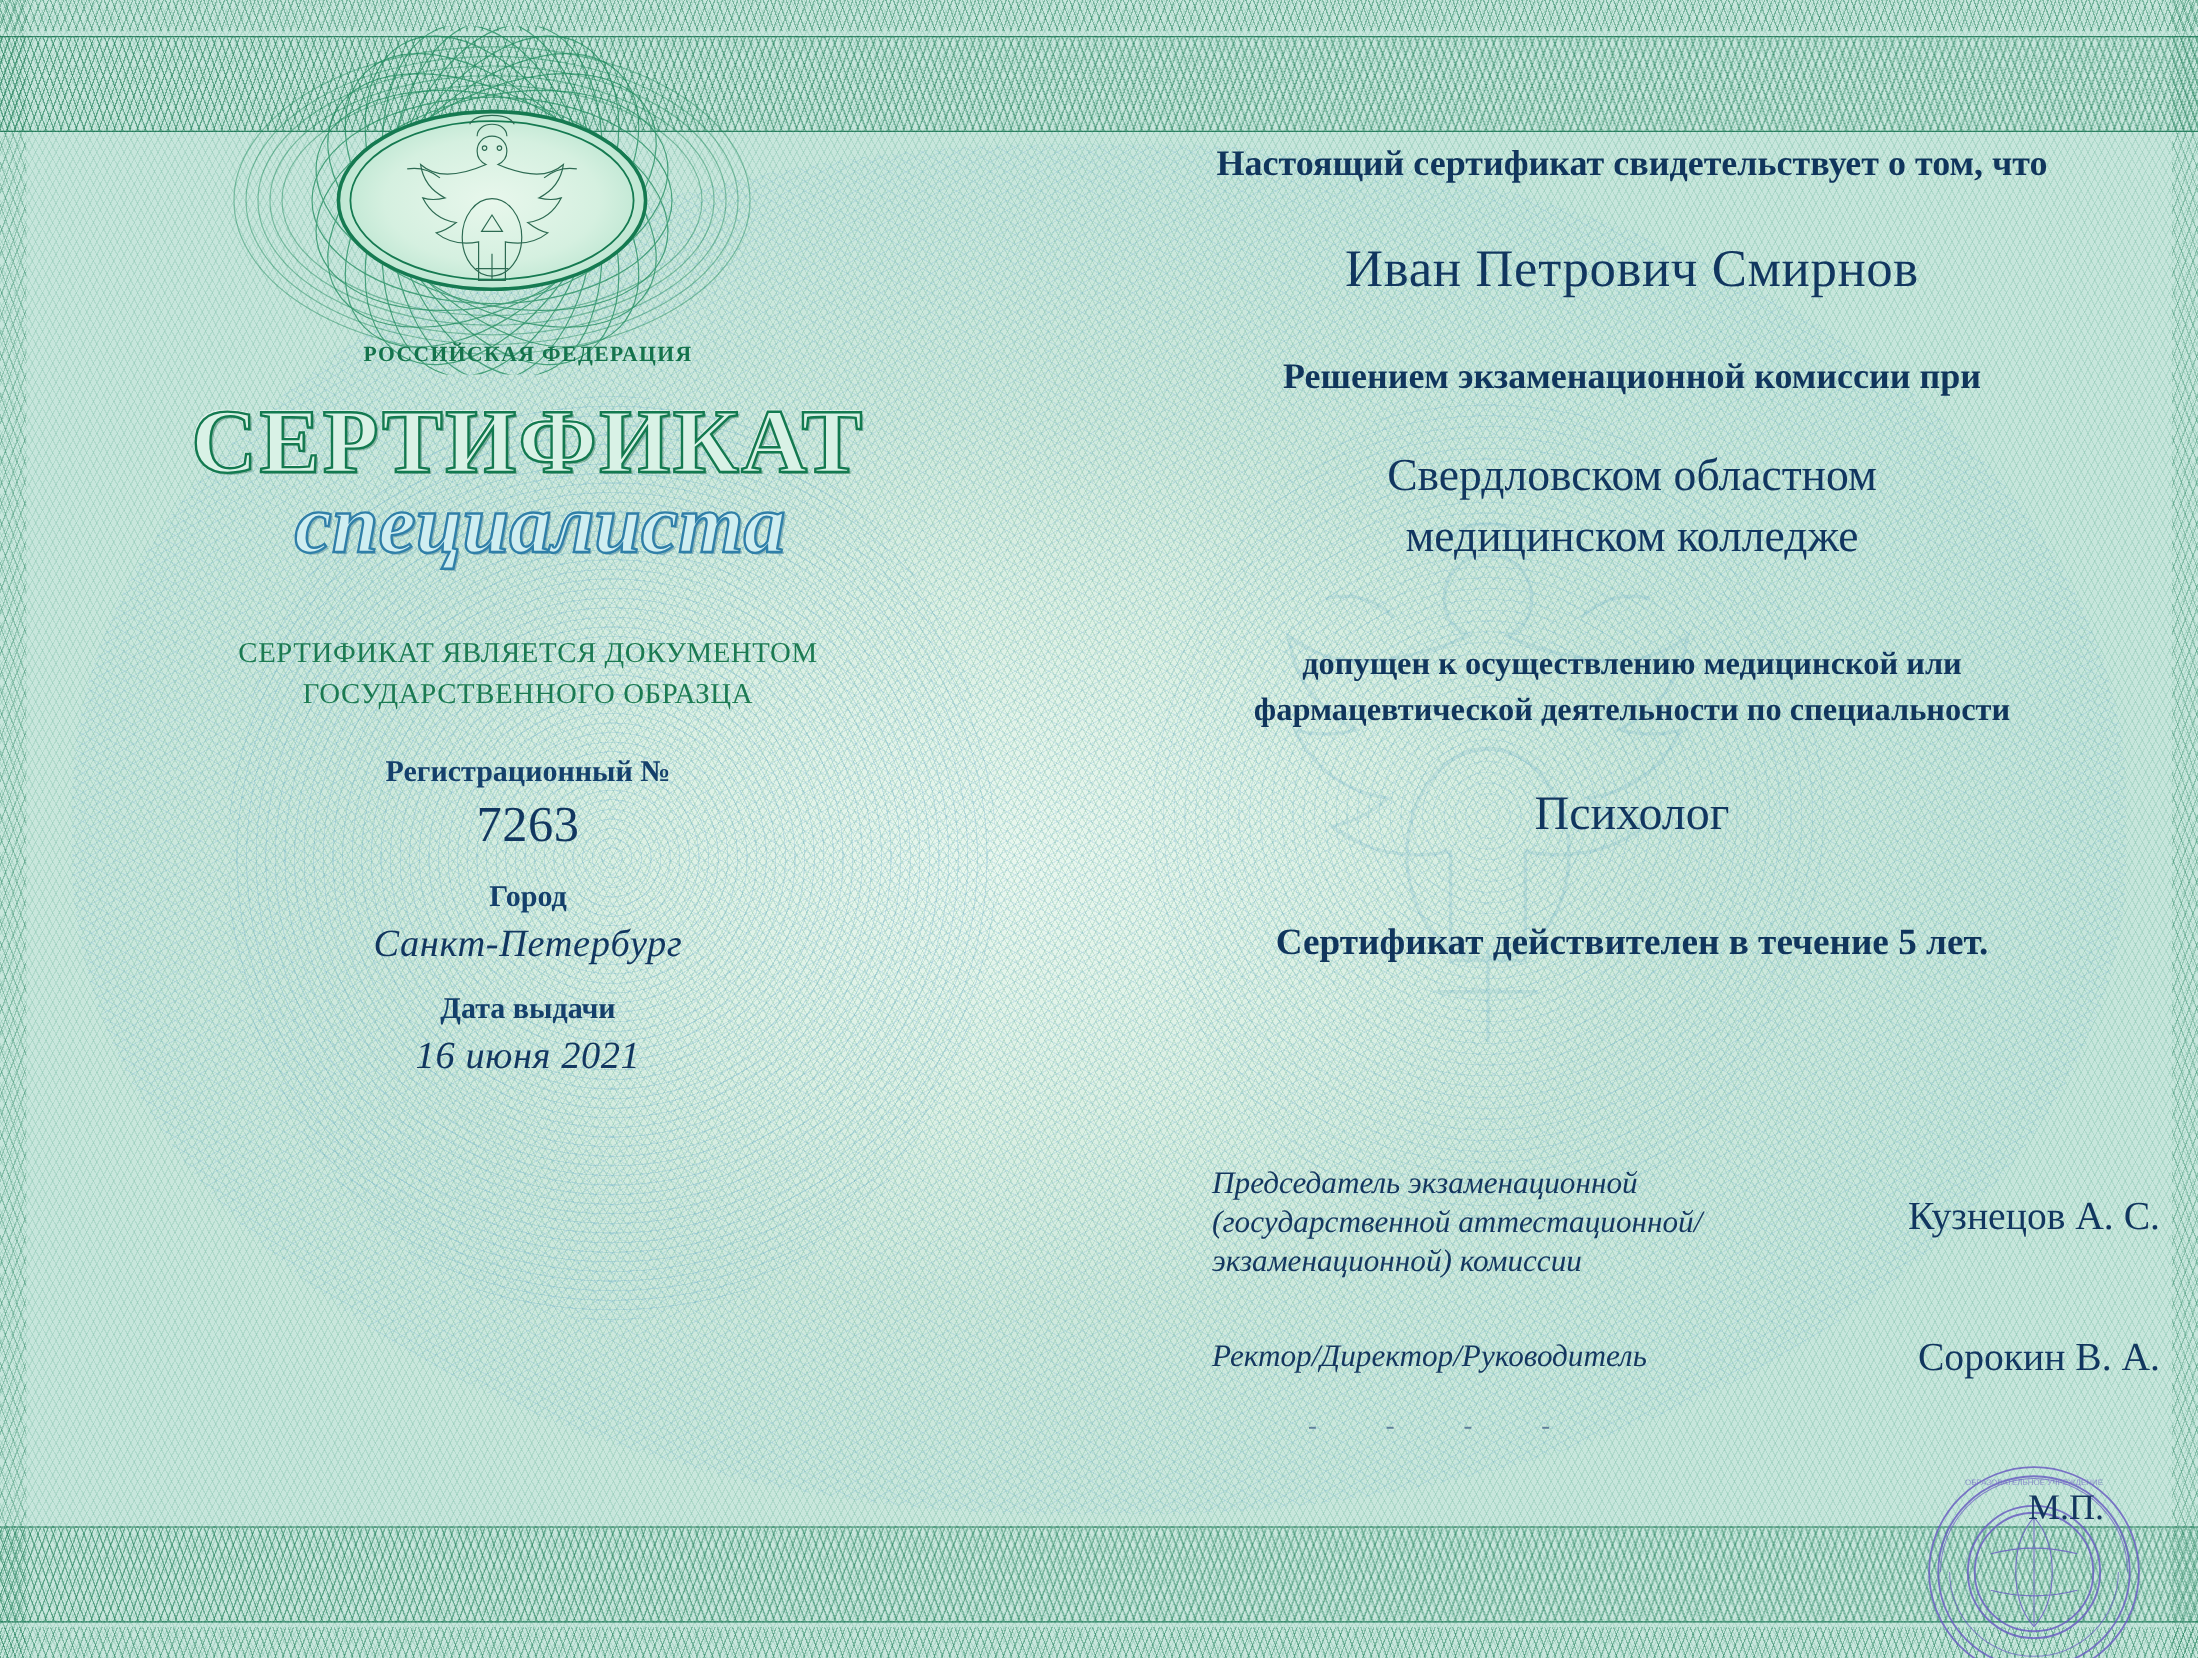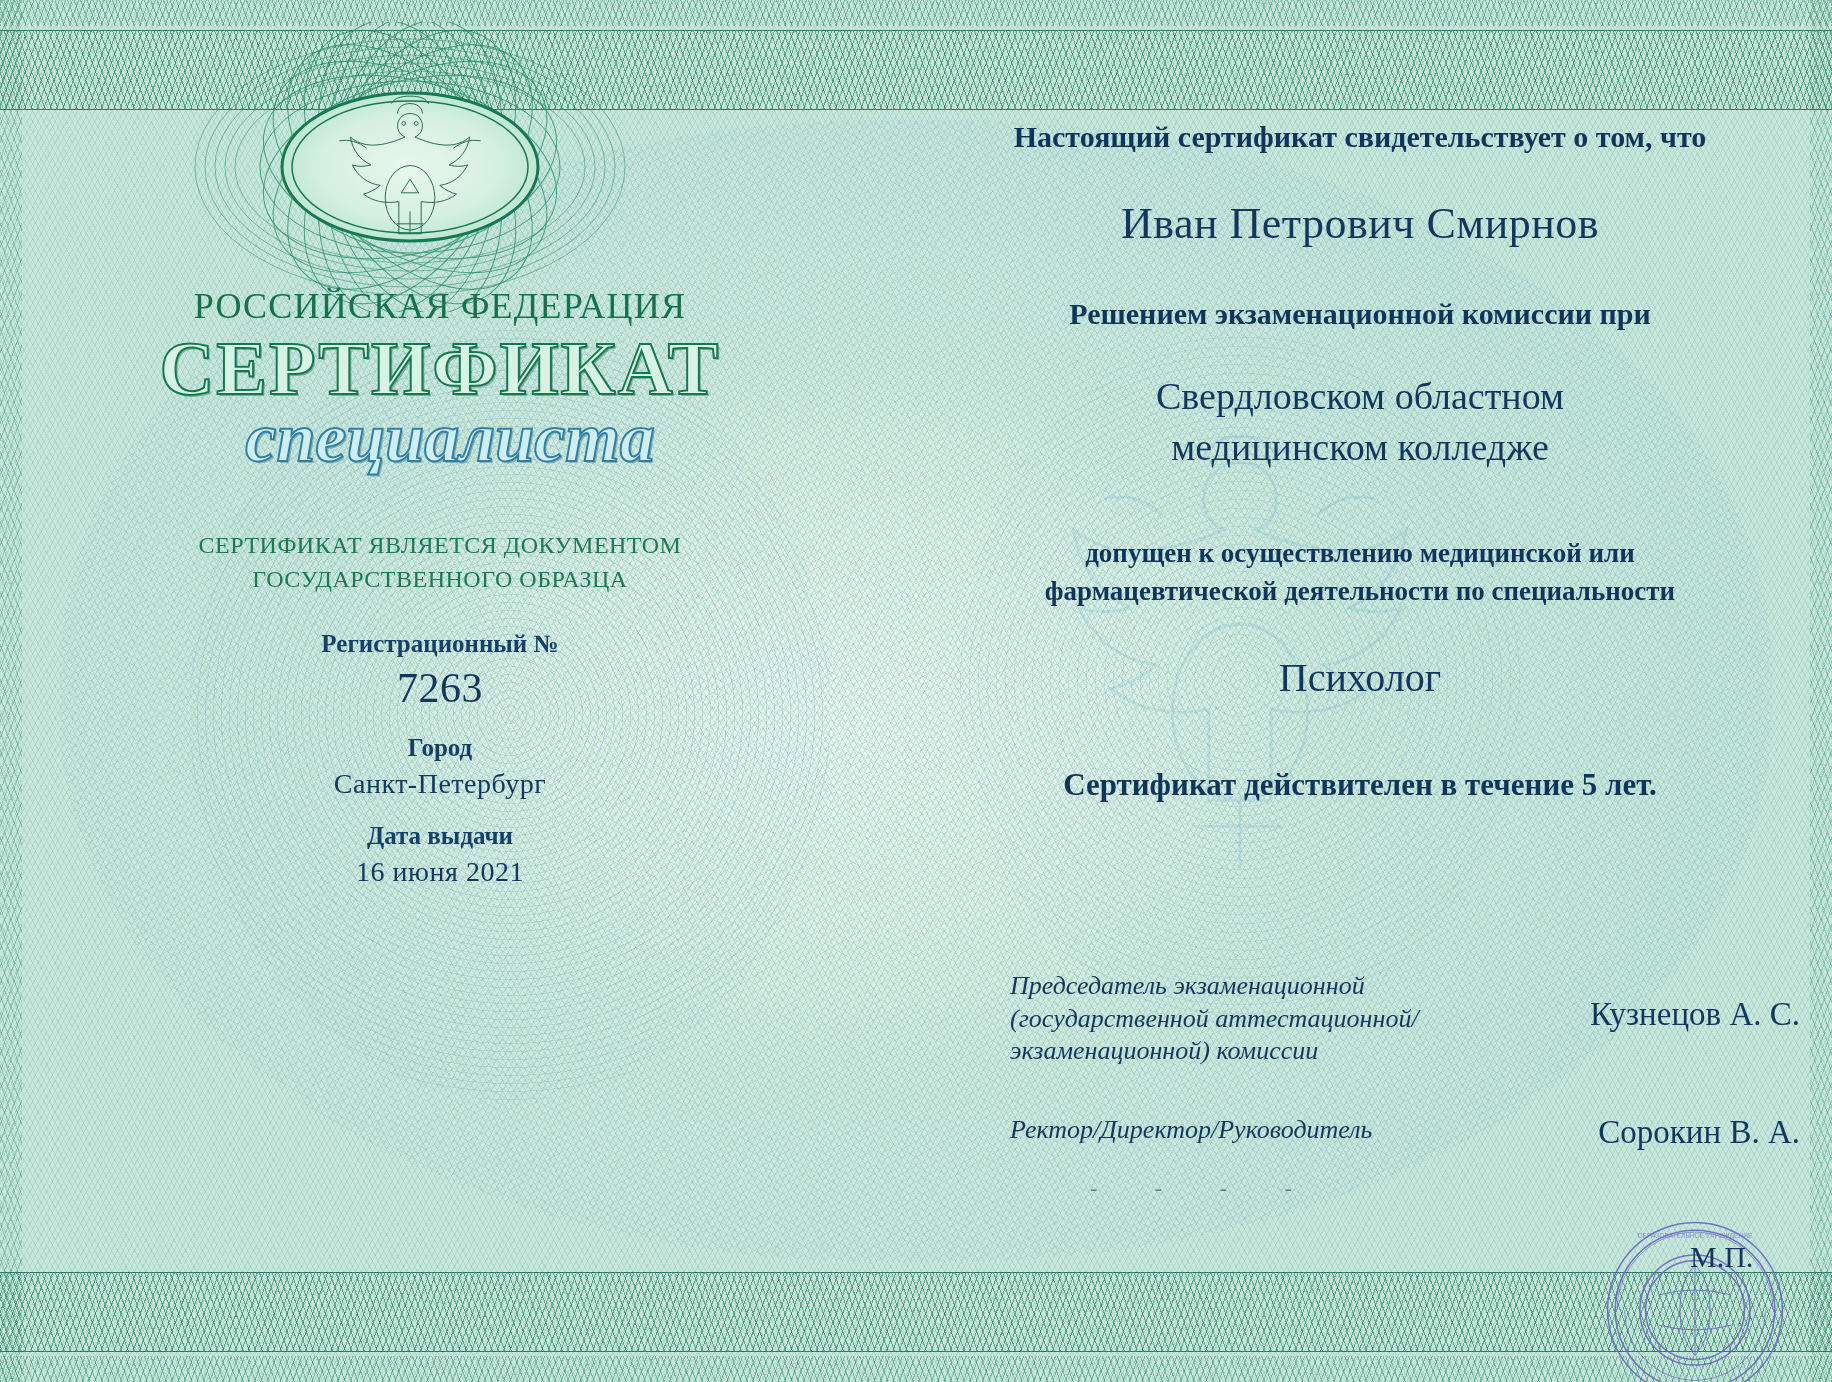--- a/index.html
+++ b/index.html
@@ -120,22 +120,22 @@
     text-align: center;
     color: #0f6b46;
   }
   .rf-title {
     position: absolute;
     left: 0;
     top: 285px;
     width: 880px;
     text-align: center;
     font-family: "Liberation Serif", serif;
-    font-weight: normal;
-    font-size: 36px;
+    font-weight: bold;
+    font-size: 18px;
     letter-spacing: 1.2px;
     color: #14734c;
   }
 
   .cert-word {
     font-family: "Liberation Serif", serif;
     font-weight: bold;
     font-size: 76px;
     letter-spacing: 2px;
     color: #d9f2e6;
@@ -178,21 +178,22 @@
     margin-top: 34px;
   }
   .field-value {
     font-family: "Liberation Serif", serif;
     font-size: 42px;
     color: #11365f;
     margin-top: 6px;
     letter-spacing: 0.5px;
   }
   .field-value.small {
-    font-size: 28px;
+    font-size: 32px;
+    font-style: italic;
   }
 
   
   .right-col {
     position: absolute;
     left: 930px;
     top: 120px;
     width: 860px;
     text-align: center;
     color: #112d50;

